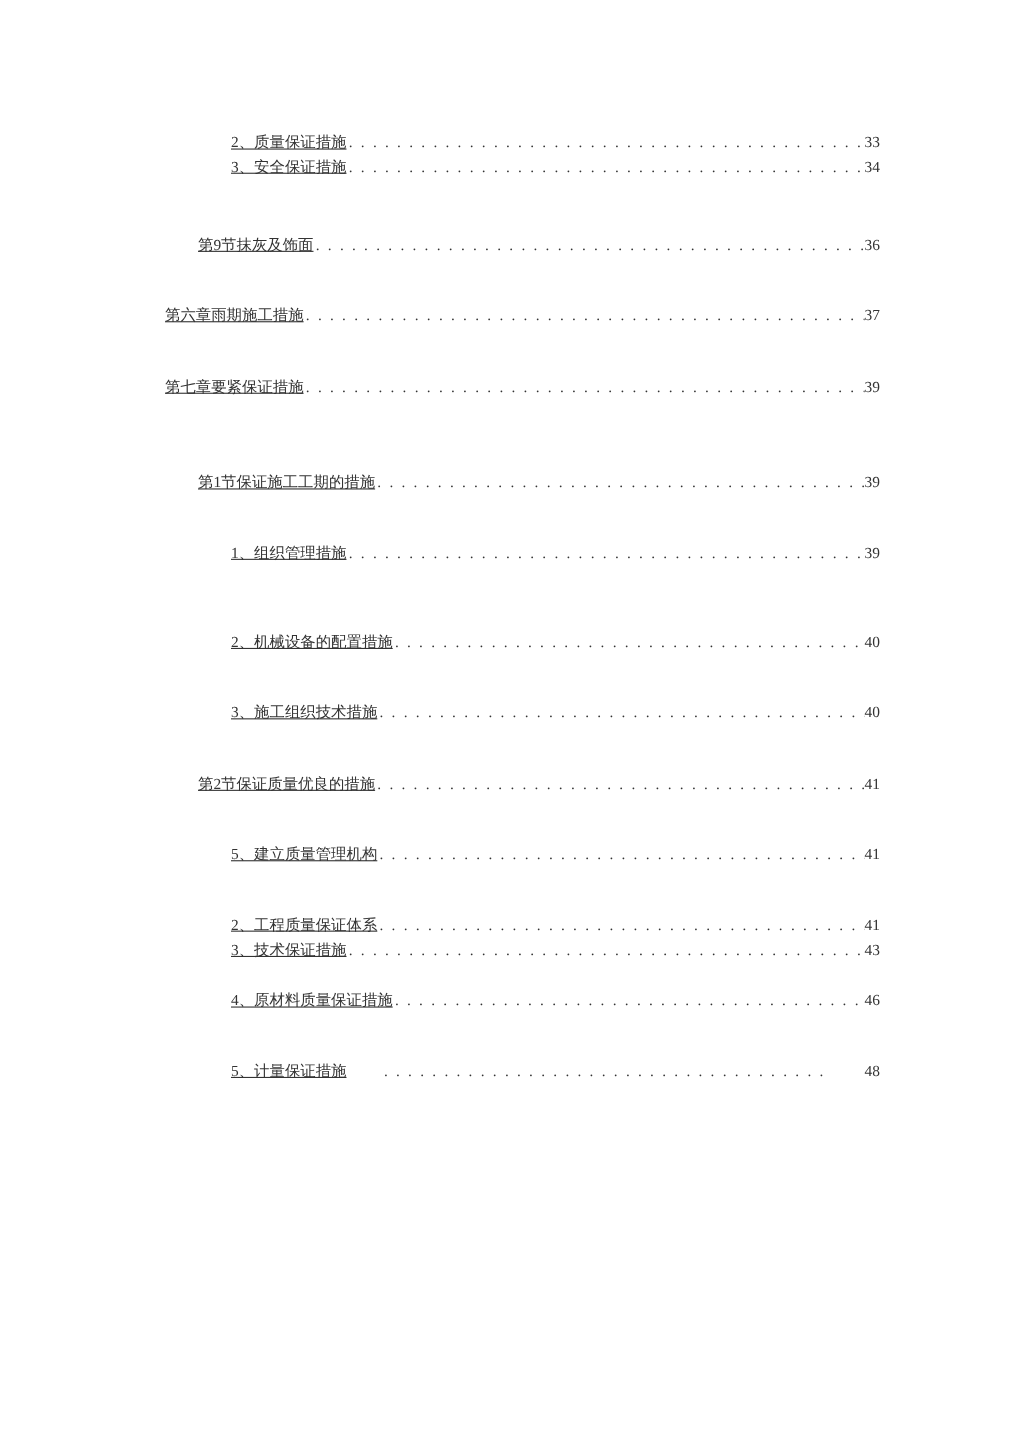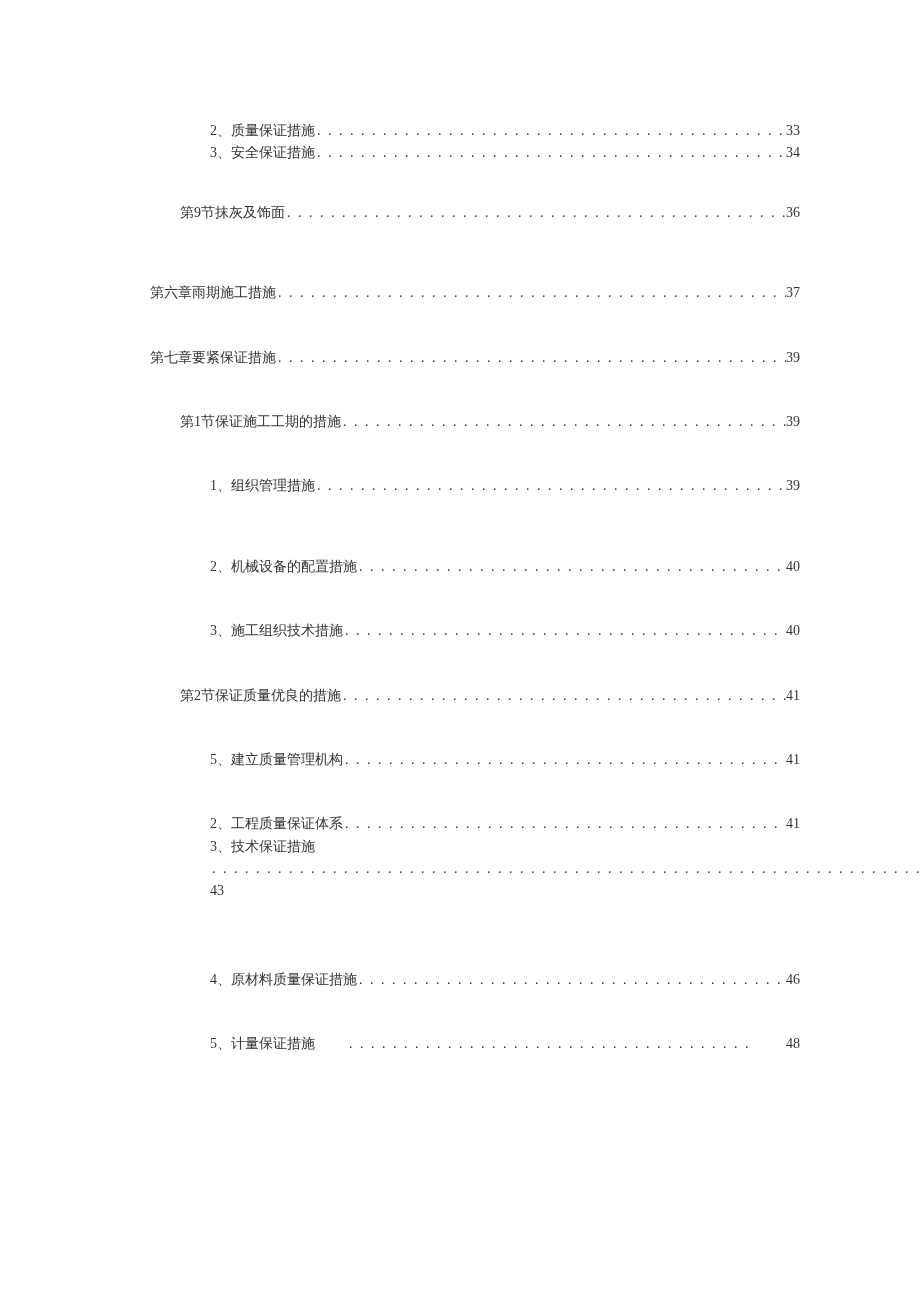--- a/index.html
+++ b/index.html
@@ -34,20 +34,21 @@
       margin-bottom: 0px;
     }
     .toc-entry.level-1 {
       padding-left: 60px;
     }
     .toc-entry.level-0 {
       padding-left: 30px;
     }
     .toc-label {
       flex-shrink: 0;
+      text-decoration: underline;
     }
     .toc-dots {
       flex: 1;
       overflow: hidden;
       letter-spacing: 2px;
       color: #333333;
       padding: 0 2px;
     }
     .toc-dots::before {
       content: ". . . . . . . . . . . . . . . . . . . . . . . . . . . . . . . . . . . . . . . . . . . . . . . . . . . . . . . . . . . . . . . . . . . . . . . . . . . . . . . . . . . . . . . . . . . . . . . . . . . . . . . . . . . . . . . . . . . . . . . . ";
@@ -59,36 +60,36 @@
   </style>
 </head>
 <body>
 
 <div class="toc-container">
     <div class="toc-entry level-2 compact">
       <span class="toc-label">2、质量保证措施</span>
       <span class="toc-dots"></span>
       <span class="toc-page">33</span>
     </div>
-    <div class="toc-entry level-2 compact" style="margin-bottom: 37px; align-items: flex-end;">
+    <div class="toc-entry level-2 compact" style="margin-bottom: 48px; align-items: flex-end;">
       <span class="toc-label">3、安全保证措施</span>
       <span class="toc-dots"></span>
       <span class="toc-page">34</span>
     </div>
-    <div class="toc-entry level-1" style="margin-bottom: 58px; justify-content: space-between;">
+    <div class="toc-entry level-1" style="margin-bottom: 42px; justify-content: space-between;">
       <span class="toc-label">第9节抹灰及饰面</span>
       <span class="toc-dots"></span>
       <span class="toc-page">36</span>
     </div>
     <div class="toc-entry level-0" style="margin-bottom: 42px;">
       <span class="toc-label">第六章雨期施工措施</span>
       <span class="toc-dots"></span>
       <span class="toc-page">37</span>
     </div>
-    <div class="toc-entry level-0" style="margin-bottom: 42px;">
+    <div class="toc-entry level-0" style="margin-bottom: 65px;">
       <span class="toc-label">第七章要紧保证措施</span>
       <span class="toc-dots"></span>
       <span class="toc-page">39</span>
     </div>
     <div class="toc-entry level-1" style="margin-bottom: 42px;">
       <span class="toc-label">第1节保证施工工期的措施</span>
       <span class="toc-dots"></span>
       <span class="toc-page">39</span>
     </div>
     <div class="toc-entry level-2" style="margin-bottom: 58px;">
@@ -114,21 +115,21 @@
     <div class="toc-entry level-2" style="margin-bottom: 42px;">
       <span class="toc-label">5、建立质量管理机构</span>
       <span class="toc-dots"></span>
       <span class="toc-page">41</span>
     </div>
     <div class="toc-entry level-2" style=" justify-content: space-between;">
       <span class="toc-label">2、工程质量保证体系</span>
       <span class="toc-dots"></span>
       <span class="toc-page">41</span>
     </div>
-    <div class="toc-entry level-2" style="margin-bottom: 66px; flex-direction: column;">
+    <div class="toc-entry level-2" style="margin-bottom: 24px;">
       <span class="toc-label">3、技术保证措施</span>
       <span class="toc-dots"></span>
       <span class="toc-page">43</span>
     </div>
     <div class="toc-entry level-2" style="margin-bottom: 42px;">
       <span class="toc-label">4、原材料质量保证措施</span>
       <span class="toc-dots"></span>
       <span class="toc-page">46</span>
     </div>
     <div class="toc-entry level-2" style="margin-bottom: 42px; gap: 32px;">

